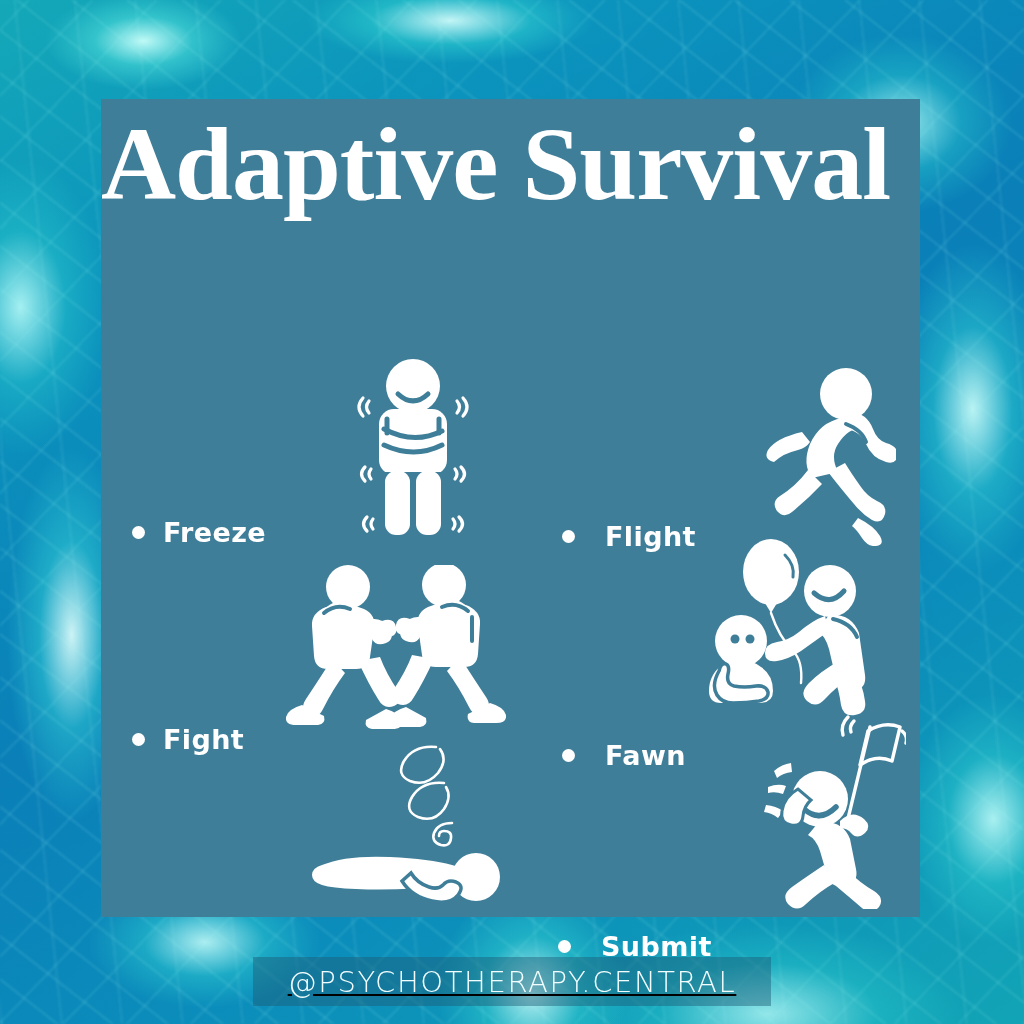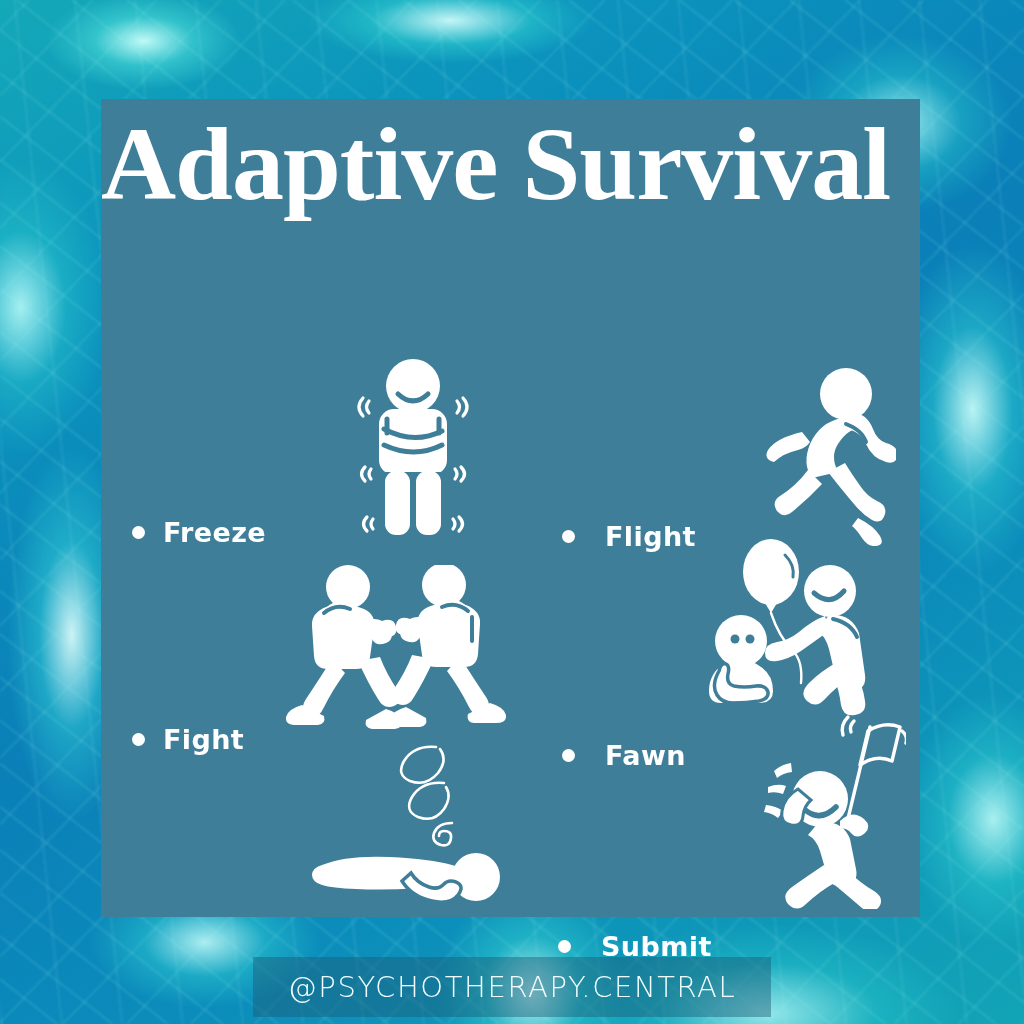--- a/index.html
+++ b/index.html
@@ -50,23 +50,23 @@
   #title .l2{display:block;}
   .item{position:absolute;display:flex;align-items:center;}
   .bullet{width:13px;height:13px;border-radius:50%;background:#fff;flex:0 0 auto;}
   .lbl{color:#fff;font-weight:700;font-size:27px;letter-spacing:.4px;
        font-family:"DejaVu Sans", sans-serif;}
   .lbl.l{margin-left:18px;}
   .lbl.r{margin-left:30px;}
   .fig{position:absolute;}
 
   
-  #handle{position:absolute;left:253px;top:957px;width:518px;height:60px;
+  #handle{position:absolute;left:253px;top:957px;width:518px;height:49px;
     background:rgba(28,92,118,.45);
-    display:flex;align-items:center;justify-content:center;}
+    display:flex;align-items:center;justify-content:center;text-decoration:underline;}
   #handle span{color:#f2feff;font-size:29px;letter-spacing:1.6px;font-weight:300;
     font-family:"DejaVu Sans", sans-serif;}
 </style>
 </head>
 <body>
 
 <div id="stage">
 
   <div id="water"></div>
   <div id="waterdark"></div>

